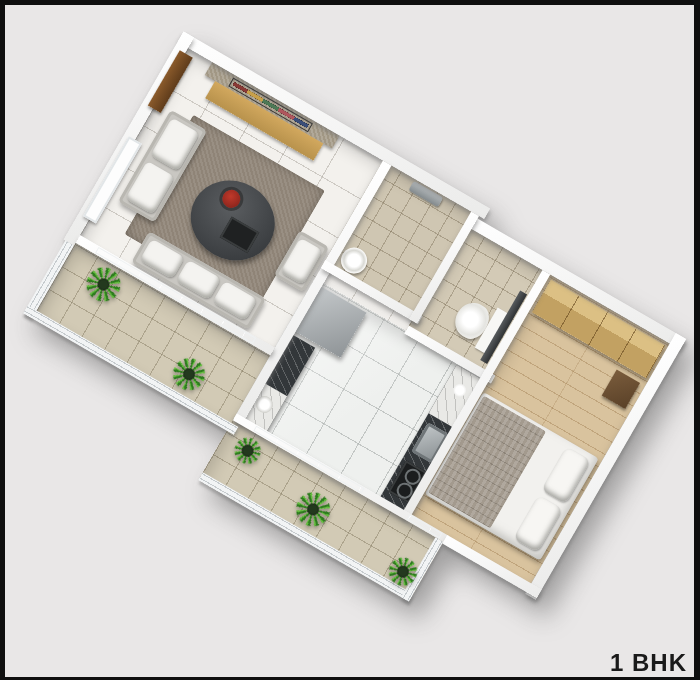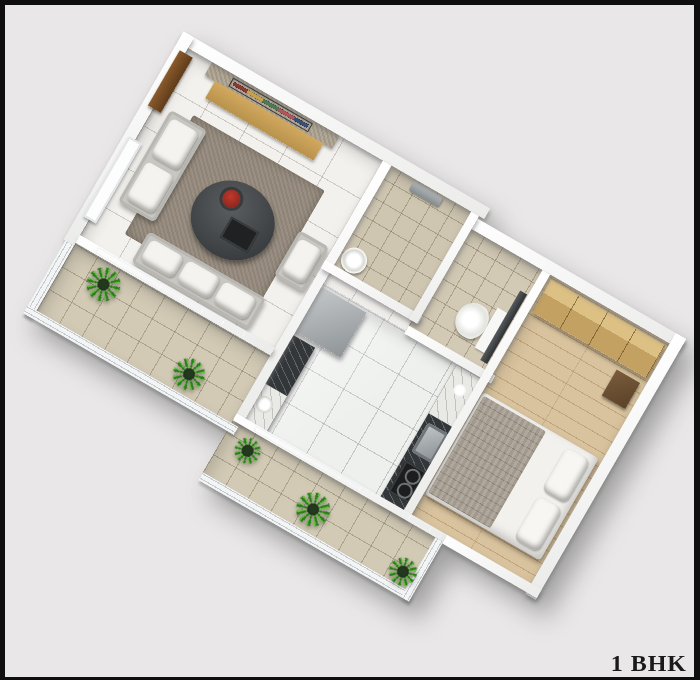--- a/index.html
+++ b/index.html
@@ -1,17 +1,17 @@
 <!DOCTYPE html>
 <html><head>
 <meta charset="utf-8">
 <style>
   html,body{margin:0;padding:0;}
   #app{position:relative;width:700px;height:680px;background:#e9e7e7;overflow:hidden;
-       font-family:Liberation Serif, serif;}
+       font-family:Liberation Sans, sans-serif;}
   #frame{position:absolute;inset:0;border:solid #0f0f0f;border-width:5px 6px 3px 5px;z-index:60;pointer-events:none;}
   #plan-label{position:absolute;right:13px;bottom:3px;font-size:24px;font-weight:bold;color:#1a1a1a;
        letter-spacing:1px;z-index:55;}
   
   #scene{position:absolute;left:188px;top:48px;width:0;height:0;
          filter:drop-shadow(10px 16px 13px rgba(70,70,70,.45));}
   #plan{position:absolute;left:0;top:0;width:565px;height:372px;
         transform:rotate(30deg);transform-origin:0 0;}
   #plan *{position:absolute;box-sizing:border-box;}
   

